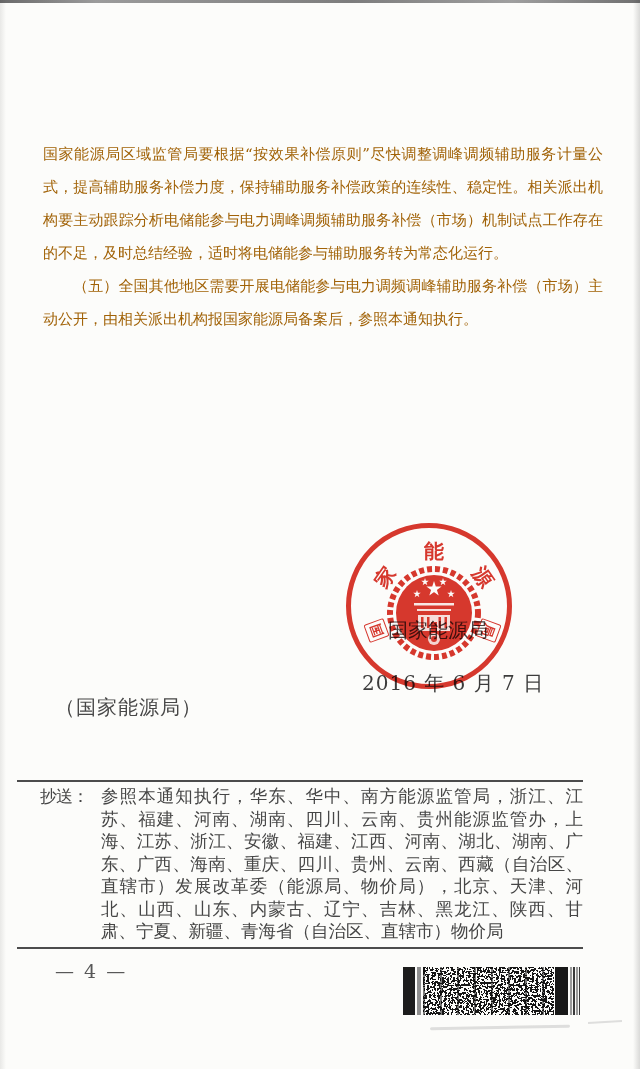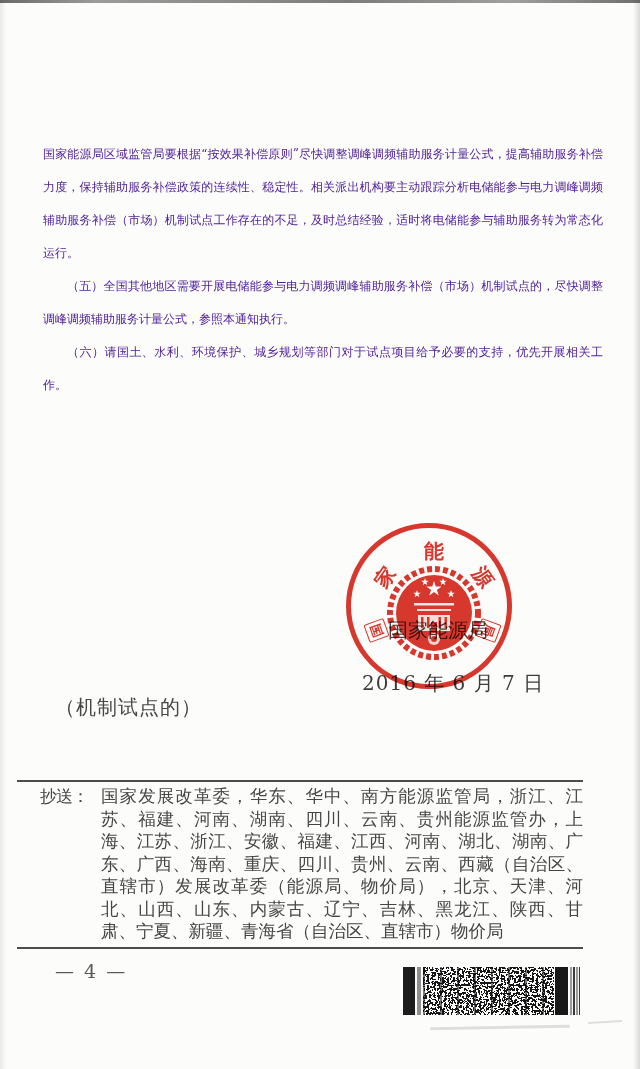--- a/index.html
+++ b/index.html
@@ -32,24 +32,24 @@
     position: absolute; top: 0; bottom: 0; left: 0; width: 6px;
     background: linear-gradient(90deg, rgba(60,60,60,.10), rgba(0,0,0,0));
     z-index: 5;
   }
 
   
   .body-text {
     position: absolute;
     left: 43px; top: 138px;
     width: 560px; height: 372px;
-    font-size: 12px;
+    font-size: 15px;
     line-height: 33px;
     text-align: justify;
-    color: #4c1d95;
+    color: #a16207;
     overflow: hidden;
   }
   .body-text p { margin: 0; text-indent: 2em; }
   .body-text p.no-indent { text-indent: 0; }
 
   
   .issuer-name {
     position: absolute;
     left: 388px; top: 617px;
     font-size: 20px;
@@ -183,22 +183,21 @@
 </head>
 <body>
 
 <div class="page">
 
   <div class="edge-left"></div>
   <div class="edge-right"></div>
 
   <div class="body-text">
     <p class="no-indent">国家能源局区域监管局要根据“按效果补偿原则”尽快调整调峰调频辅助服务计量公式，提高辅助服务补偿力度，保持辅助服务补偿政策的连续性、稳定性。相关派出机构要主动跟踪分析电储能参与电力调峰调频辅助服务补偿（市场）机制试点工作存在的不足，及时总结经验，适时将电储能参与辅助服务转为常态化运行。</p>
-    <p>（五）全国其他地区需要开展电储能参与电力调频调峰辅助服务补偿（市场）机制试点的，尽快调整调峰调频辅助服务计量公式，参照本通知执行。</p>
-    <p>（六）请国土、水利、环境保护、城乡规划等部门对于试点项目给予必要的支持，优先开展相关工作。</p>
+    <p>（五）全国其他地区需要开展电储能参与电力调频调峰辅助服务补偿（市场）主动公开，由相关派出机构报国家能源局备案后，参照本通知执行。</p>
   </div>
 
   <div class="issuer-name">国家能源局</div>
   <div class="doc-date">2016 年 6 月 7 日</div>
 
   <div class="seal">
     <svg class="seal-emblem" width="100" height="94" viewBox="0 0 100 94">
       <defs>
         <polygon id="star" points="0,-1 0.588,0.809 -0.951,-0.309 0.951,-0.309 -0.588,0.809" fill="#ffffff"></polygon>
       </defs>
@@ -220,25 +219,25 @@
       <circle cx="50" cy="73" r="6" fill="#ffffff" opacity="0.8"></circle>
       <circle cx="50" cy="73" r="3" fill="#d6281e"></circle>
     </svg>
     <span class="seal-char cartouche" style="left:16px; top:92px; transform:rotate(-110deg);">国</span>
     <span class="seal-char" style="left:23px; top:38px; transform:rotate(-55deg);">家</span>
     <span class="seal-char" style="left:72px; top:12px; transform:rotate(0deg);">能</span>
     <span class="seal-char" style="left:121px; top:38px; transform:rotate(55deg);">源</span>
     <span class="seal-char cartouche" style="left:128px; top:92px; transform:rotate(110deg);">局</span>
   </div>
 
-  <div class="disclosure">（机制试点的）</div>
+  <div class="disclosure">（国家能源局）</div>
 
   <div class="cc-block">
     <div class="cc-label">抄送：</div>
-    <div class="cc-text">国家发展改革委，华东、华中、南方能源监管局，浙江、江苏、福建、河南、湖南、四川、云南、贵州能源监管办，上海、江苏、浙江、安徽、福建、江西、河南、湖北、湖南、广东、广西、海南、重庆、四川、贵州、云南、西藏（自治区、直辖市）发展改革委（能源局、物价局），北京、天津、河北、山西、山东、内蒙古、辽宁、吉林、黑龙江、陕西、甘肃、宁夏、新疆、青海省（自治区、直辖市）物价局</div>
+    <div class="cc-text">参照本通知执行，华东、华中、南方能源监管局，浙江、江苏、福建、河南、湖南、四川、云南、贵州能源监管办，上海、江苏、浙江、安徽、福建、江西、河南、湖北、湖南、广东、广西、海南、重庆、四川、贵州、云南、西藏（自治区、直辖市）发展改革委（能源局、物价局），北京、天津、河北、山西、山东、内蒙古、辽宁、吉林、黑龙江、陕西、甘肃、宁夏、新疆、青海省（自治区、直辖市）物价局</div>
   </div>
 
   <div class="page-number">— 4 —</div>
 
   <div class="barcode">
     <div class="bc-bar-solid-l"></div>
     <div class="bc-bar-gray"></div>
     <div class="bc-noise">
       <svg width="100%" height="100%" viewBox="0 0 134 48" preserveAspectRatio="none">
         <defs>

